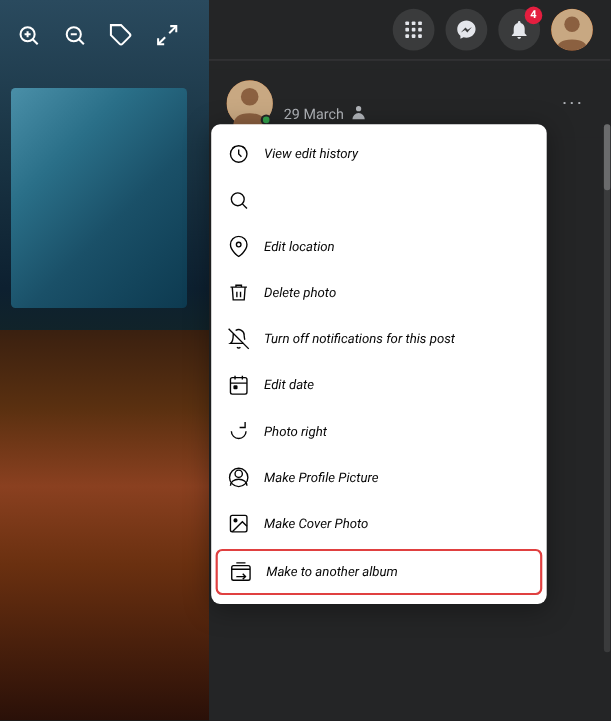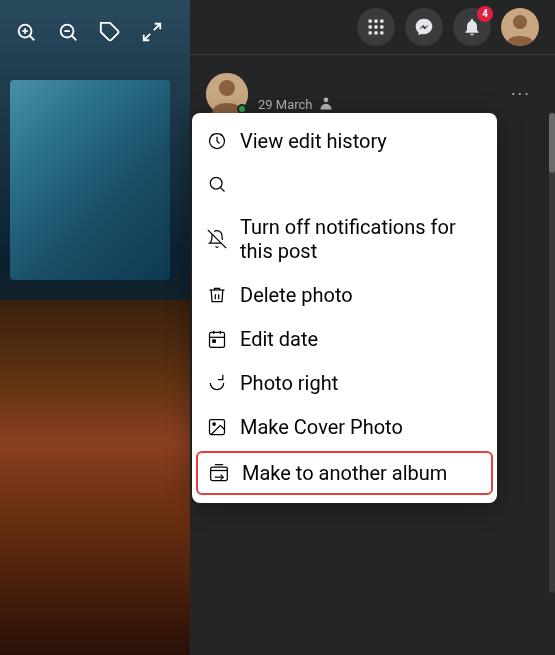--- a/index.html
+++ b/index.html
@@ -189,23 +189,24 @@
       flex-shrink: 0;
       color: #050505;
     }
     .menu-icon svg {
       width: 20px; height: 20px;
       stroke: #050505;
       fill: none;
       stroke-width: 1.5;
     }
     .menu-label {
-      font-size: 20px;
+      font-size: 12px;
       color: #050505;
       font-weight: 400;
+      font-style: italic;
     }
 
     
     .scrollbar {
       position: absolute;
       right: 0; top: 113px;
       width: 6px;
       height: 480px;
       background: #3a3b3c;
       border-radius: 3px;
@@ -330,46 +331,55 @@
 
   <div class="menu-item">
     <div class="menu-icon">
       <svg viewBox="0 0 24 24" stroke="#050505" fill="none" stroke-width="1.5">
         <circle cx="11" cy="11" r="7"></circle>
         <line x1="16" y1="16" x2="21" y2="21"></line>
       </svg>
     </div>
   </div>
 
+  <div class="menu-item">
+    <div class="menu-icon">
+      <svg viewBox="0 0 24 24" stroke="#050505" fill="none" stroke-width="1.5">
+        <path d="M21 10c0 7-9 13-9 13s-9-6-9-13a9 9 0 0 1 18 0z"></path>
+        <circle cx="12" cy="10" r="2.5"></circle>
+      </svg>
+    </div>
+    <span class="menu-label">Edit location</span>
+  </div>
+
+  <div class="menu-item">
+    <div class="menu-icon">
+      <svg viewBox="0 0 24 24" stroke="#050505" fill="none" stroke-width="1.5">
+        <polyline points="3 6 5 6 21 6"></polyline>
+        <path d="M19 6l-1 14H6L5 6"></path>
+        <path d="M10 11v6M14 11v6"></path>
+        <path d="M9 6V4h6v2"></path>
+      </svg>
+    </div>
+    <span class="menu-label">Delete photo</span>
+  </div>
 
   <div class="menu-item">
     <div class="menu-icon">
       <svg viewBox="0 0 24 24" stroke="#050505" fill="none" stroke-width="1.5">
         <path d="M13.73 21a2 2 0 0 1-3.46 0"></path>
         <path d="M18.63 13A17.9 17.9 0 0 1 18 8"></path>
         <path d="M6.26 6.26A5.86 5.86 0 0 0 6 8c0 7-3 9-3 9h14"></path>
         <path d="M18 8a6 6 0 0 0-9.33-5"></path>
         <line x1="1" y1="1" x2="23" y2="23"></line>
       </svg>
     </div>
     <span class="menu-label">Turn off notifications for this post</span>
   </div>
 
-  <div class="menu-item">
-    <div class="menu-icon">
-      <svg viewBox="0 0 24 24" stroke="#050505" fill="none" stroke-width="1.5">
-        <polyline points="3 6 5 6 21 6"></polyline>
-        <path d="M19 6l-1 14H6L5 6"></path>
-        <path d="M10 11v6M14 11v6"></path>
-        <path d="M9 6V4h6v2"></path>
-      </svg>
-    </div>
-    <span class="menu-label">Delete photo</span>
-  </div>
-
 
   <div class="menu-item">
     <div class="menu-icon">
       <svg viewBox="0 0 24 24" stroke="#050505" fill="none" stroke-width="1.5">
         <rect x="3" y="4" width="18" height="18" rx="2"></rect>
         <line x1="16" y1="2" x2="16" y2="6"></line>
         <line x1="8" y1="2" x2="8" y2="6"></line>
         <line x1="3" y1="10" x2="21" y2="10"></line>
         <rect x="7" y="13" width="3" height="3" rx="0.5" fill="#050505"></rect>
       </svg>
@@ -382,20 +392,30 @@
     <div class="menu-icon">
       <svg viewBox="0 0 24 24" stroke="#050505" fill="none" stroke-width="1.5">
         <circle cx="12" cy="12" r="8" stroke-dasharray="25 50" transform="scale(-1,1) translate(-24,0)"></circle>
         <polyline points="19 2 19 8 13 8"></polyline>
       </svg>
     </div>
     <span class="menu-label">Photo right</span>
   </div>
 
 
+  <div class="menu-item">
+    <div class="menu-icon">
+      <svg viewBox="0 0 24 24" stroke="#050505" fill="none" stroke-width="1.5">
+        <circle cx="12" cy="8" r="4"></circle>
+        <path d="M3 21c0-4 4-7 9-7s9 3 9 7"></path>
+        <circle cx="12" cy="12" r="10"></circle>
+      </svg>
+    </div>
+    <span class="menu-label">Make Profile Picture</span>
+  </div>
 
   <div class="menu-item">
     <div class="menu-icon">
       <svg viewBox="0 0 24 24" stroke="#050505" fill="none" stroke-width="1.5">
         <rect x="3" y="3" width="18" height="18" rx="2"></rect>
         <circle cx="8.5" cy="8.5" r="1.5" fill="#050505"></circle>
         <polyline points="21 15 16 10 5 21"></polyline>
       </svg>
     </div>
     <span class="menu-label">Make Cover Photo</span>

